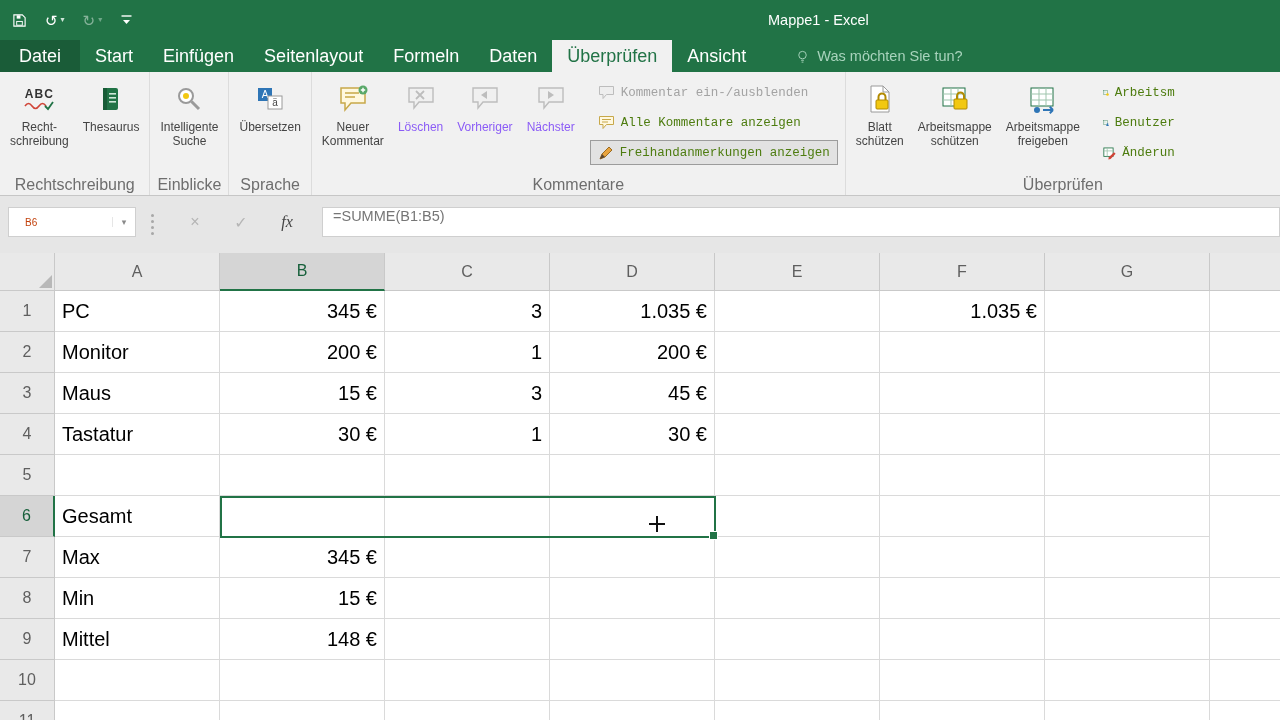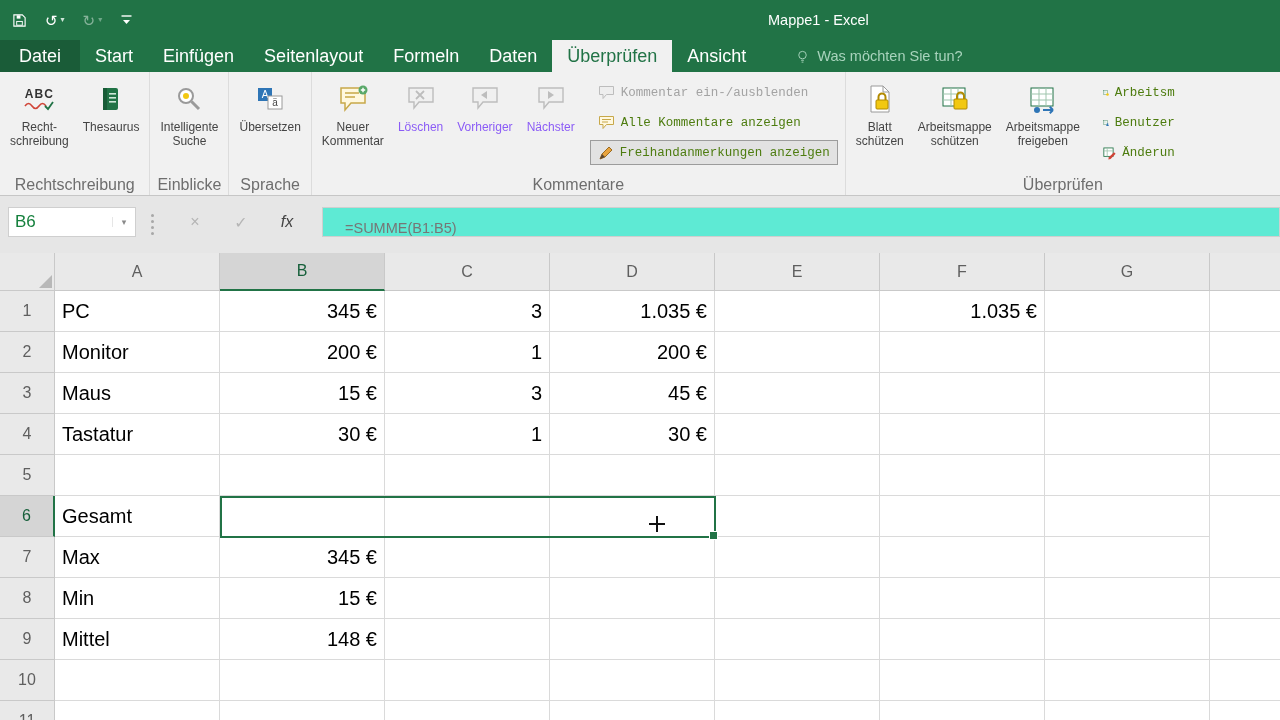--- a/index.html
+++ b/index.html
@@ -38,29 +38,29 @@
   .smallbtn.disabled{color:#a3a3a3;}
   .smallbtn.hl{background:#e2e2e2;border-color:#9c9c9c;}
   .vstack.clip{width:88px;overflow:hidden;}
   .abcwrap{display:flex;flex-direction:column;align-items:center;}
   .abctext{font-size:12px;font-weight:bold;color:#333;letter-spacing:1px;}
 
   
   .fxbar{position:absolute;top:197px;left:0;right:0;height:56px;background:#e6e6e6;}
   .namebox{position:absolute;left:8px;top:10px;width:128px;height:30px;background:#fff;
            border:1px solid #cfcfcf;display:flex;align-items:center;box-sizing:border-box;}
-  .nbtext{flex:1;padding-left:6px;font-size:17px;color:#15803d;}
+  .nbtext{flex:1;padding-left:16px;font-size:10px;color:#c2410c;}
   .nbcaret{width:22px;color:#8a8a8a;font-size:9px;text-align:center;border-left:1px solid #e6e6e6;}
   .dots{position:absolute;left:151px;top:17px;display:flex;flex-direction:column;gap:3px;}
   .dots i{width:3px;height:3px;border-radius:50%;background:#a8a8a8;display:block;}
   .fxbtns{position:absolute;left:172px;top:10px;height:30px;display:flex;align-items:center;}
   .fxb{width:46px;text-align:center;font-size:16px;color:#b5b5b5;}
-  .fxb.fx{color:#444;font-family:Liberation Sans, sans-serif;font-style:italic;font-size:16px;}
-  .formulafield{position:absolute;left:322px;top:10px;right:0;height:30px;background:#5eead4;
-                border:1px solid #cfcfcf;display:flex;align-items:flex-end;padding-left:22px;
+  .fxb.fx{color:#444;font-family:Liberation Serif, serif;font-style:italic;font-size:16px;}
+  .formulafield{position:absolute;left:322px;top:10px;right:0;height:30px;background:#ffffff;
+                border:1px solid #cfcfcf;display:flex;align-items:flex-start;padding-left:10px;
                 font-size:14.5px;color:#767676;box-sizing:border-box;}
 
   
   #grid{position:absolute;top:253px;left:0;right:0;bottom:0;background:#fff;overflow:hidden;}
   .grow{display:flex;height:41px;}
   .grow.hdr{height:38px;}
   .corner{width:55px;flex:none;background:#e9e9e9;border-right:1px solid #c9c9c9;
           border-bottom:1px solid #c9c9c9;position:relative;box-sizing:border-box;}
   .corner::after{content:"";position:absolute;right:2px;bottom:2px;border-style:solid;
           border-width:0 0 13px 13px;border-color:transparent transparent #b8b8b8 transparent;}

